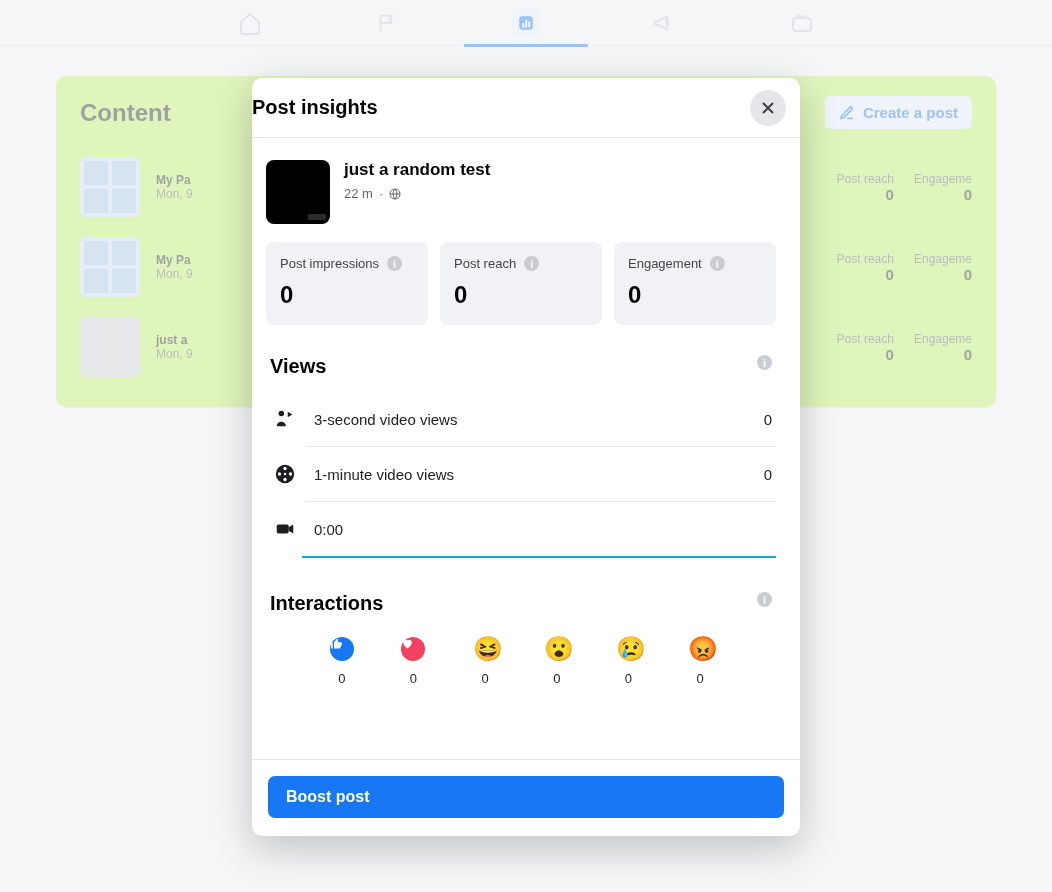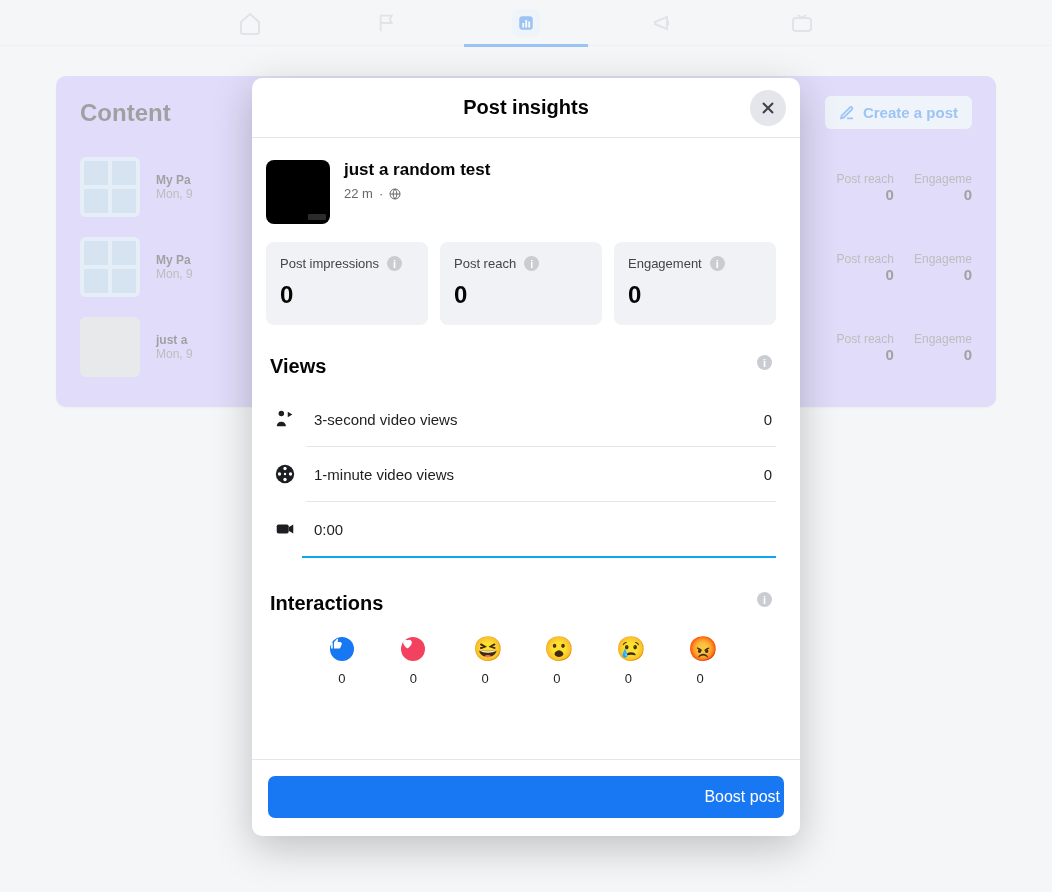--- a/index.html
+++ b/index.html
@@ -6,21 +6,21 @@
   body { background: #f5f6f7; width: 1052px; height: 892px; overflow: hidden; position: relative; }
 
   
   .topnav { height: 46px; background: #f5f6f7; display: flex; justify-content: center; align-items: center; gap: 110px; border-bottom: 1px solid #e4e6eb; }
   .topnav .nav-item { width: 28px; height: 28px; display: flex; align-items: center; justify-content: center; color: #c2c5cc; position: relative; }
   .topnav .nav-item.active { background: #e6f0ff; border-radius: 8px; color: #1877f2; }
   .topnav .nav-item.active::after { content:""; position:absolute; bottom:-10px; left:-48px; width:124px; height:3px; background:#1877f2; }
 
   
   .page { padding: 30px 0 0 0; display:flex; justify-content:center; }
-  .card { width: 940px; background:#c4b5fd; border-radius:10px; box-shadow:0 1px 2px rgba(0,0,0,0.08); min-height: 330px; padding: 20px 24px; position: relative; }
+  .card { width: 940px; background:#bef264; border-radius:10px; box-shadow:0 1px 2px rgba(0,0,0,0.08); min-height: 330px; padding: 20px 24px; position: relative; }
   .card-head { display:flex; justify-content: space-between; align-items: center; margin-bottom: 18px;}
   .card-title { font-size: 24px; font-weight: 800; color: #1c1e21; }
   .create-btn { background:#e6f0ff; color:#1877f2; font-weight:600; font-size:15px; padding:8px 14px; border-radius:6px; display:flex; align-items:flex-end; gap:8px; }
 
   .post-row { display:flex; align-items:center; gap:16px; padding:10px 0; }
   .post-thumb { width:60px; height:60px; background:#cfe1f7; border-radius:6px; position:relative; overflow:hidden; }
   .post-thumb .pane { position:absolute; background:#a7c7ea; }
   .post-thumb .p1 { left:4px; top:4px; width:24px; height:24px; }
   .post-thumb .p2 { left:32px; top:4px; width:24px; height:24px; }
   .post-thumb .p3 { left:4px; top:32px; width:24px; height:24px; }
@@ -30,21 +30,21 @@
   .post-info .date { font-size:12px; color:#65676b; }
   .post-stats { margin-left:auto; display:flex; gap:20px; text-align:center; }
   .post-stats .col .lbl { font-size:12px; color:#65676b; }
   .post-stats .col .val { font-size:15px; font-weight:700; color:#1c1e21; text-align:right; }
 
   
   .overlay { position:absolute; inset:0; background:rgba(245,246,247,0.6); }
 
   
   .modal { position:absolute; left:50%; top:78px; transform:translateX(-50%); width:548px; height:758px; background:#fff; border-radius:10px; box-shadow:0 12px 40px rgba(0,0,0,0.22); display:flex; flex-direction:column; overflow:hidden; }
-  .modal-header { height:60px; display:flex; align-items:center; justify-content:center; border-bottom:1px solid #e4e6eb; position:relative; }
+  .modal-header { height:60px; display:flex; align-items:center; border-bottom:1px solid #e4e6eb; position:relative; }
   .modal-title { font-size:20px; font-weight:700; color:#050505; }
   .close-btn { position:absolute; right:14px; top:12px; width:36px; height:36px; border-radius:50%; background:#e4e6eb; display:flex; align-items:center; justify-content:center; color:#3f4246; }
 
   .modal-body { flex:1; overflow-y:auto; padding: 22px 24px 20px 14px; position:relative; }
   
   .modal-body::-webkit-scrollbar { width:8px; }
   .modal-body::-webkit-scrollbar-thumb { background:#c6c8cc; border-radius:4px; }
 
   .post-head { display:flex; gap:14px; align-items:flex-start; margin-bottom:18px; }
   .thumb-black { width:64px; height:64px; background:#000; border-radius:8px; position:relative; }
@@ -71,21 +71,21 @@
 
   .reactions-row { display:flex; justify-content:space-around; padding: 8px 40px 10px 40px; }
   .react { text-align:center; }
   .react .emoji { width:24px; height:24px; border-radius:50%; display:block; margin:0 auto 10px auto; }
   .react .cnt { font-size:13px; color:#1c1e21; }
 
   .like-bg { background:#1877f2; display:flex; align-items:center; justify-content:center; }
   .love-bg { background:#f3425f; display:flex; align-items:center; justify-content:center; }
 
   .modal-footer { padding:16px 16px 18px 16px; border-top:1px solid #e4e6eb; }
-  .boost-btn { width:100%; background:#1877f2; color:#fff; font-weight:400; font-size:16px; padding:12px 4px; border:none; border-radius:7px; text-align:right; }
+  .boost-btn { width:100%; background:#1877f2; color:#fff; font-weight:700; font-size:16px; padding:12px 18px; border:none; border-radius:7px; text-align:left; }
 
   svg { display:block; }
 </style>
 </head>
 <body>
 
 <div class="topnav">
   <div class="nav-item">
     <svg width="24" height="24" viewBox="0 0 24 24" fill="none" stroke="currentColor" stroke-width="2">
         <path d="M3 11l9-8 9 8v10a2 2 0 0 1-2 2H5a2 2 0 0 1-2-2z"></path>

